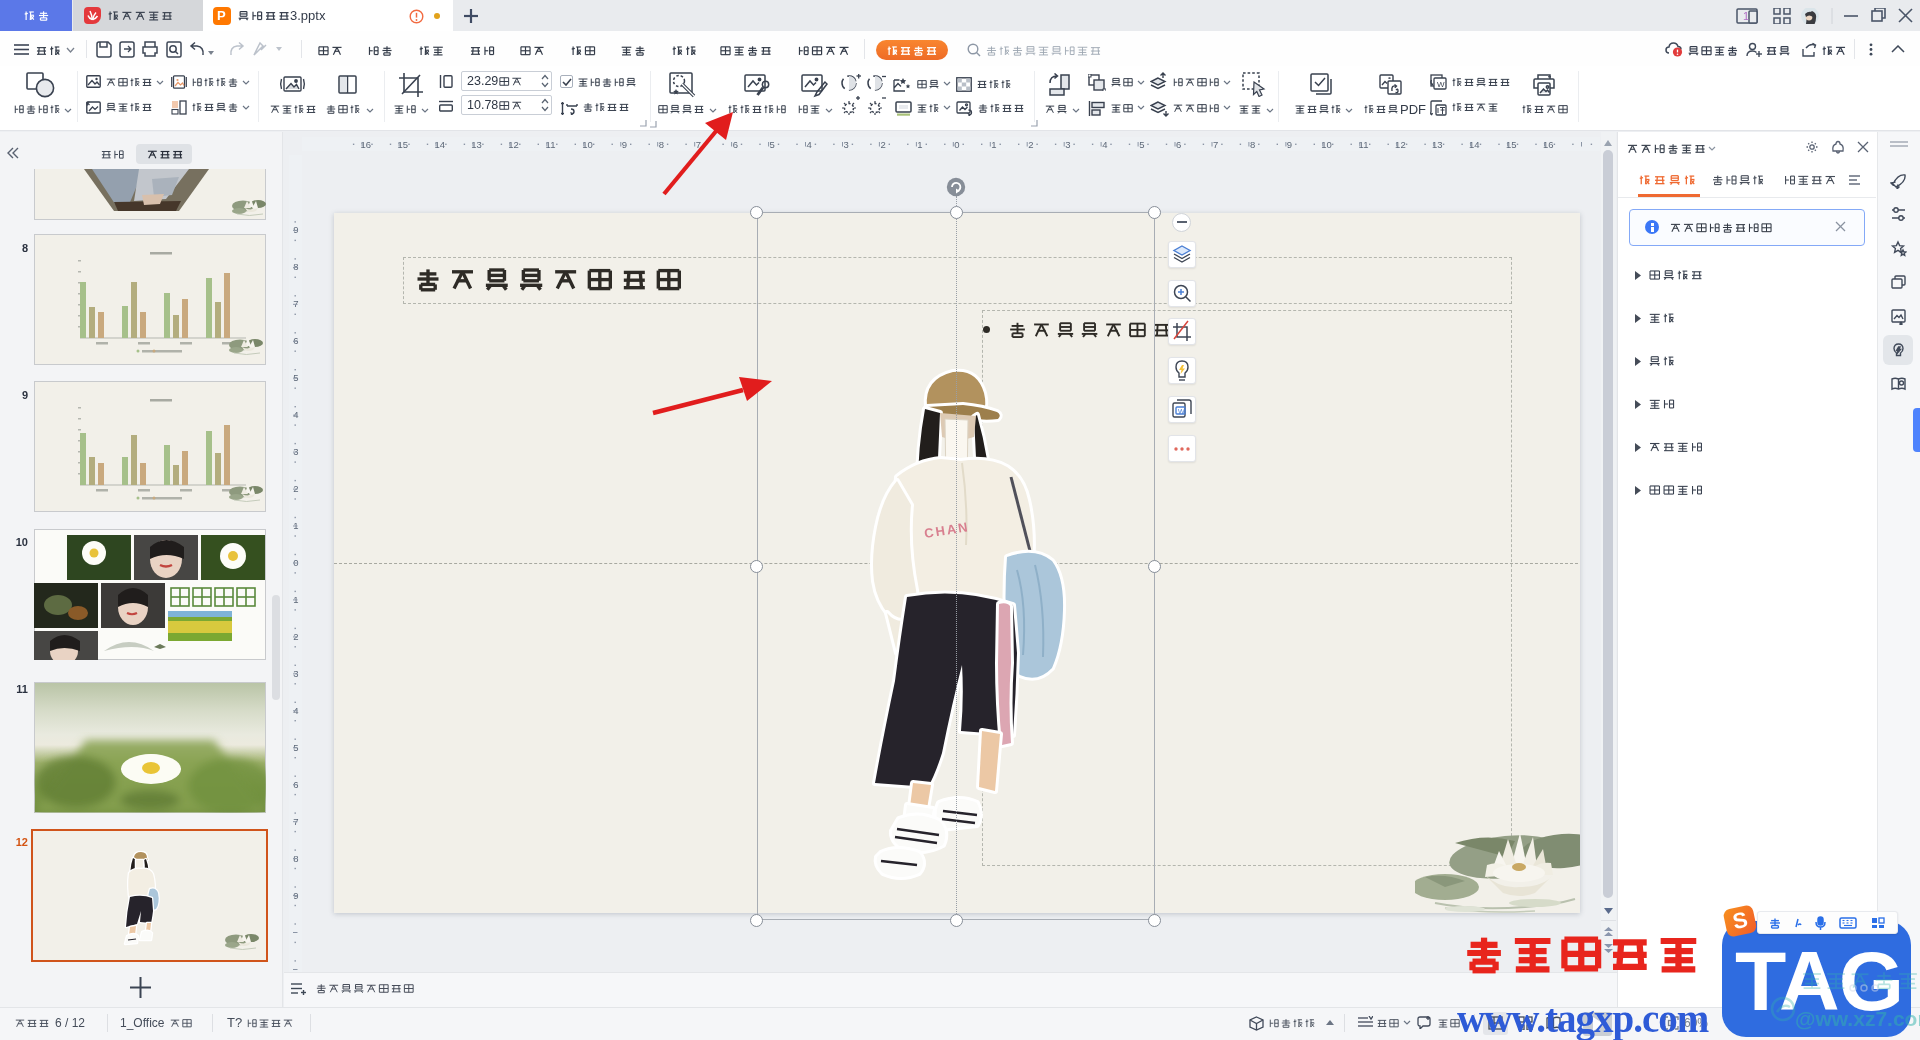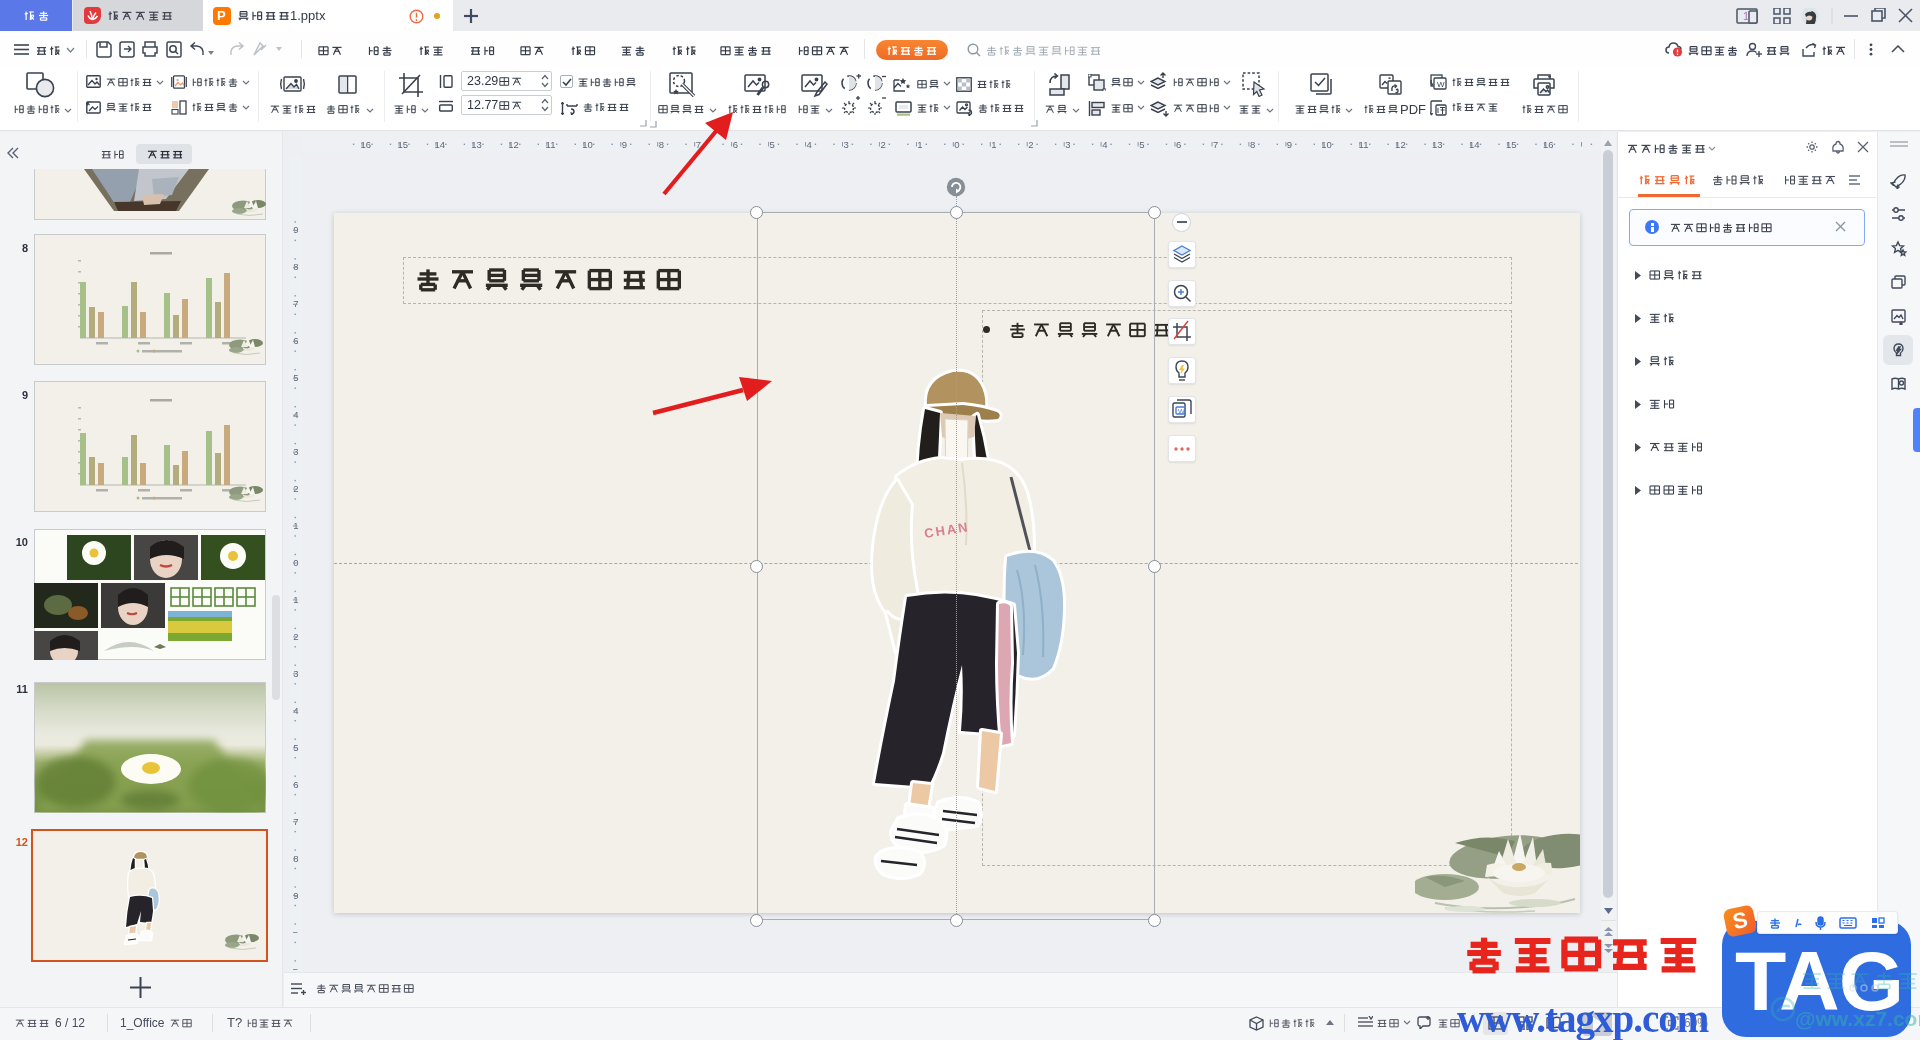--- a/index.html
+++ b/index.html
@@ -97,21 +97,21 @@
         <line x1="239" y1="28" x2="236" y2="79"></line>
         <line x1="278" y1="28" x2="282" y2="79"></line>
         <line x1="327" y1="28" x2="396" y2="28"></line>
         <line x1="327" y1="54" x2="396" y2="54"></line>
         <line x1="327" y1="79" x2="396" y2="79"></line>
         <line x1="343" y1="28" x2="339" y2="79"></line>
         <line x1="382" y1="28" x2="385" y2="79"></line>
       </g>
     </svg>
   </div>
-<div class="a" style="left:290px;top:9px;font-size:13px;color:#333b49;line-height:13px">1.pptx</div>
+<div class="a" style="left:290px;top:9px;font-size:13px;color:#333b49;line-height:13px">3.pptx</div>
 <svg class="a" style="left:409px;top:9px" width="15" height="15" viewBox="0 0 15 15">
     <circle cx="7.5" cy="7.5" r="6.3" fill="none" stroke="#f26a40" stroke-width="1.4"></circle>
     <line x1="7.5" y1="3.8" x2="7.5" y2="8.6" stroke="#f26a40" stroke-width="1.5"></line>
     <circle cx="7.5" cy="11" r="0.9" fill="#f26a40"></circle>
   </svg>
 <div class="a" style="left:434px;top:13px;width:6px;height:6px;border-radius:3px;background:#e2a21b"></div>
 <svg class="a" style="left:464px;top:9px" width="14" height="14" viewBox="0 0 14 14">
     <g stroke="#3f4b63" stroke-width="2.2">
       <line x1="7" y1="0" x2="7" y2="14"></line>
       <line x1="0" y1="7" x2="14" y2="7"></line>
@@ -944,21 +944,21 @@
         <line x1="150" y1="26" x2="178" y2="82"></line>
         <line x1="132" y1="56" x2="168" y2="56"></line>
       </g>
     </svg>
   </div>
 <svg class="a" style="left:541px;top:74px" width="8" height="14" viewBox="0 0 8 14">
     <path d="M1 5 L4 1.5 L7 5" fill="none" stroke="#5a6472" stroke-width="1.2"></path>
     <path d="M1 9 L4 12.5 L7 9" fill="none" stroke="#5a6472" stroke-width="1.2"></path>
   </svg>
 <div class="a" style="left:461px;top:95px;width:91px;height:20px;background:#fff;border:1px solid #c9ced6;border-radius:2px;box-sizing:border-box"></div>
-<div class="a" style="left:467px;top:99px;font-size:12.5px;color:#2f3744;line-height:13px">12.77</div>
+<div class="a" style="left:467px;top:99px;font-size:12.5px;color:#2f3744;line-height:13px">10.78</div>
 <div style="position:absolute;left:498px;top:99px;line-height:0">
     <svg style="width:25px;height:12.5px;" viewBox="0 0 200 100" preserveAspectRatio="none">
       <g stroke="#2f3744" stroke-width="7.6" stroke-linecap="butt" fill="none">
         <line x1="15" y1="22" x2="85" y2="22"></line>
         <line x1="15" y1="22" x2="15" y2="82"></line>
         <line x1="85" y1="22" x2="85" y2="82"></line>
         <line x1="15" y1="82" x2="85" y2="82"></line>
         <line x1="15" y1="52" x2="85" y2="52"></line>
         <line x1="50" y1="22" x2="50" y2="82"></line>
         <line x1="115" y1="26" x2="185" y2="26"></line>

